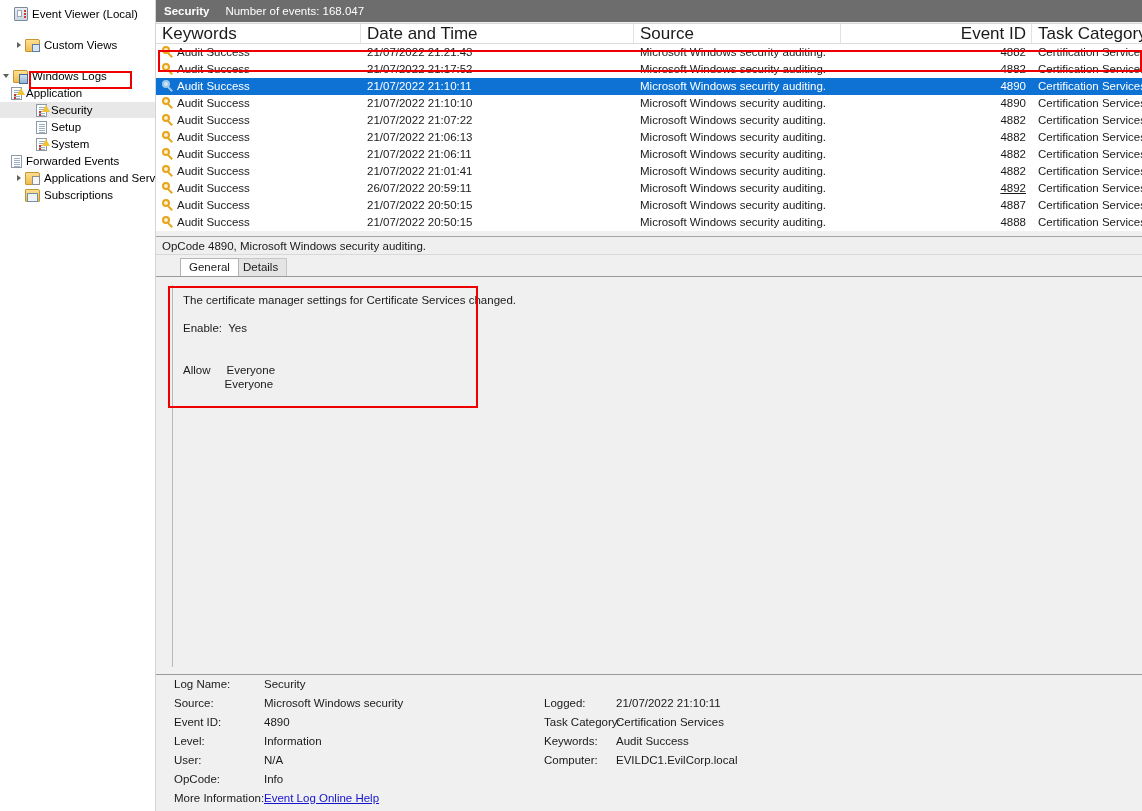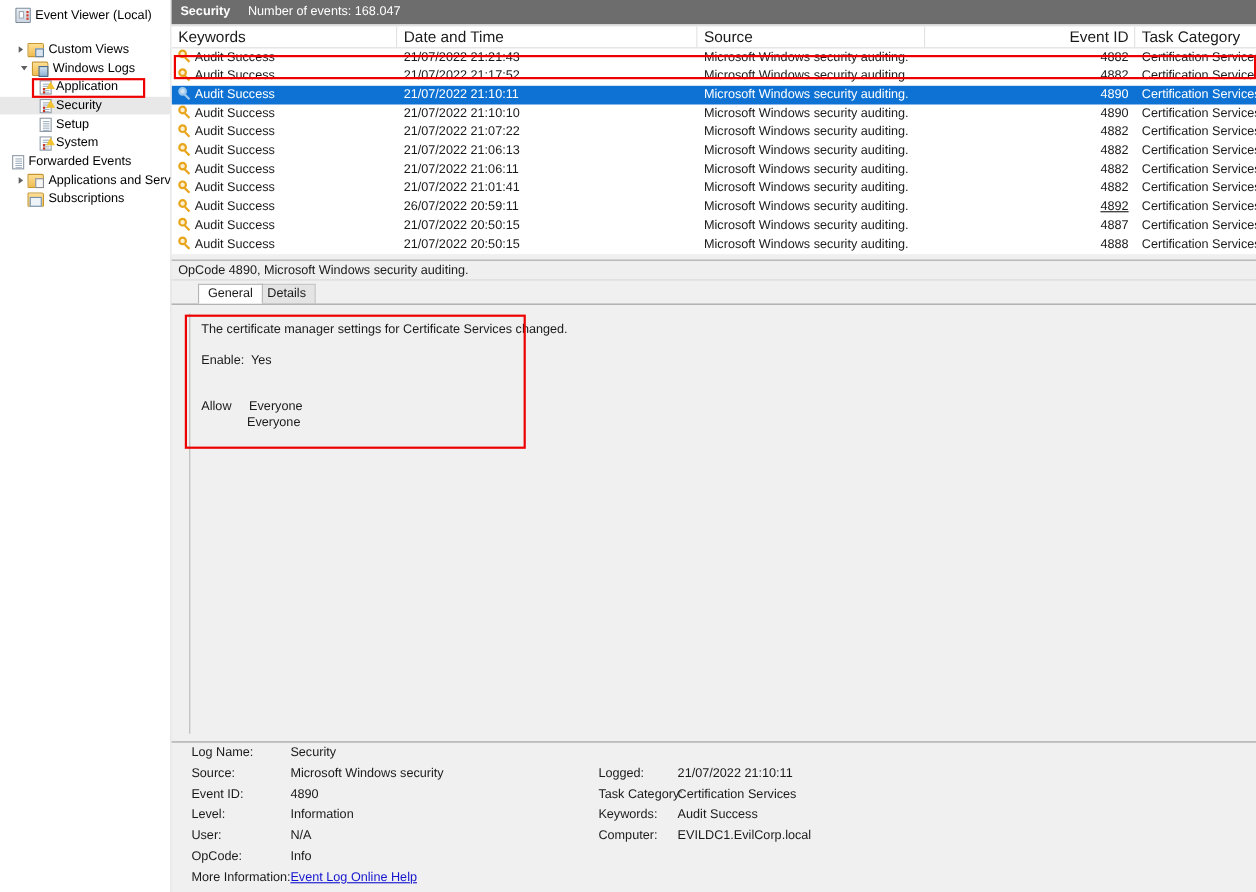--- a/index.html
+++ b/index.html
@@ -203,21 +203,21 @@
     background: #ffffff;
     border-top: 1px solid #d6d6d6;
     overflow: hidden;
   }
   #col-header {
     position: relative;
     height: 19px;
     background: #ffffff;
     border-bottom: 1px solid #dcdcdc;
     display: flex;
-    font-size: 14px;
+    font-size: 17px;
     color: #1a1a1a;
   }
   #col-header .ch {
     position: relative;
     box-sizing: border-box;
     padding-left: 6px;
     line-height: 19px;
     border-right: 1px solid #e2e2e2;
     overflow: hidden;
     white-space: nowrap;
@@ -387,26 +387,26 @@
         <div class="tree-row" style="padding-left: 3px; margin-top: 6px;">
           <span class="twisty"></span>
           <span class="tree-icon ico-console"></span>
           <span class="tree-label">Event Viewer (Local)</span>
         </div>
         <div class="tree-row" style="padding-left: 14px; margin-top: 15px;">
           <span class="twisty collapsed"></span>
           <span class="tree-icon ico-folder-view"></span>
           <span class="tree-label">Custom Views</span>
         </div>
-        <div class="tree-row" style="padding-left: 18px; margin-top: 1px;">
+        <div class="tree-row" style="padding-left: 2px; margin-top: 15px;">
           <span class="twisty expanded"></span>
           <span class="tree-icon ico-folder-logs"></span>
           <span class="tree-label">Windows Logs</span>
         </div>
-        <div class="tree-row" style="padding-left: 25px; margin-top: 1px;">
+        <div class="tree-row" style="margin-top: 1px;">
           <span class="twisty"></span>
           <span class="tree-icon ico-log alert">
             <span class="dot"></span>
           </span>
           <span class="tree-label">Application</span>
         </div>
         <div class="tree-row tree-selected" style="padding-left: 25px; margin-top: 1px;">
           <span class="twisty"></span>
           <span class="tree-icon ico-log alert">
             <span class="dot"></span>

